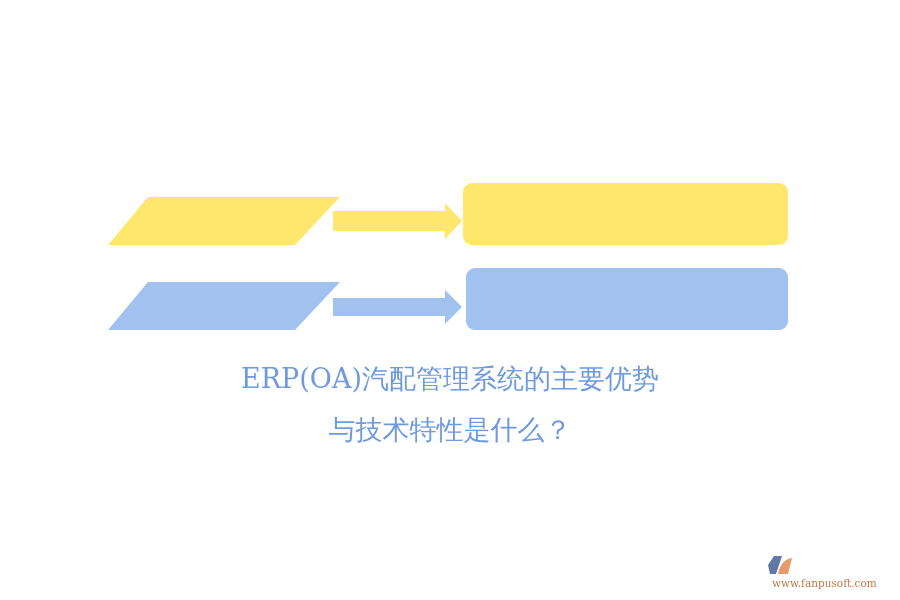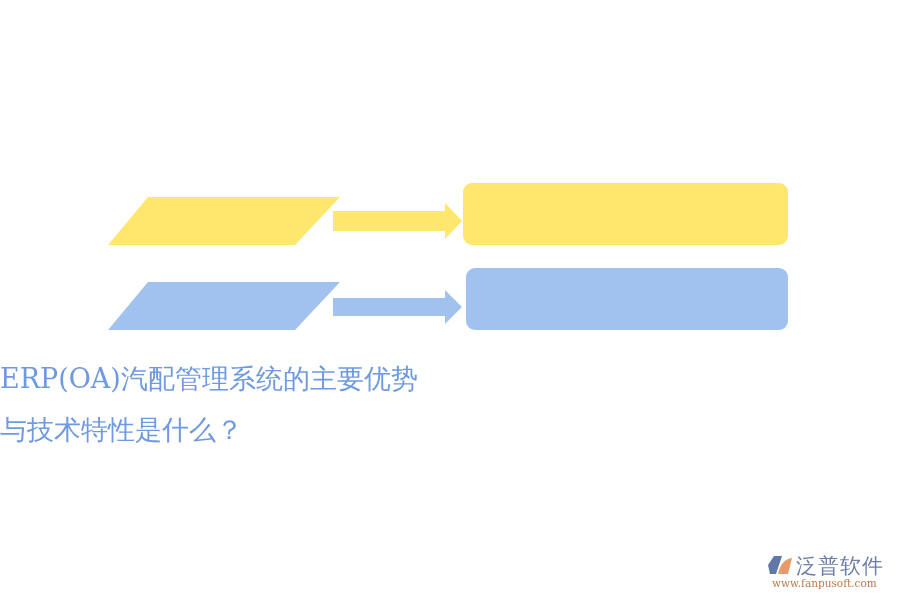--- a/index.html
+++ b/index.html
@@ -1,18 +1,18 @@
 <!DOCTYPE html>
 <html><head>
 <meta charset="utf-8">
 <style>
   html, body { margin:0; padding:0; }
   body { width:900px; height:600px; background:#ffffff; position:relative; overflow:hidden; font-family:"DejaVu Serif", serif; }
   svg.shapes { position:absolute; left:0; top:0; }
-  .title { position:absolute; left:0; width:900px; text-align:left; color:#6f9ae0; font-size:27px; line-height:34px; font-family:"DejaVu Serif", serif; }
+  .title { position:absolute; left:0; width:900px; text-align:center; color:#6f9ae0; font-size:27px; line-height:34px; font-family:"DejaVu Serif", serif; }
   .logo { position:absolute; left:768px; top:552px; width:130px; height:40px; }
   .logo-text { position:absolute; left:28px; top:0; font-size:21px; color:#6e7fa8; font-family:"DejaVu Sans", sans-serif; letter-spacing:1px; white-space:nowrap; }
   .logo-url { position:absolute; left:4px; top:25px; font-size:10.5px; color:#c0784a; font-family:"DejaVu Serif", serif; white-space:nowrap; }
   .logo-icon { position:absolute; left:0; top:2px; width:26px; height:22px; }
 </style>
 </head>
 <body>
 
 <svg class="shapes" width="900" height="600">
 
@@ -26,15 +26,14 @@
 </svg>
 
 <div class="title" style="top:362px;">ERP(OA)汽配管理系统的主要优势</div>
 <div class="title" style="top:398px;margin-top:15px;">与技术特性是什么？</div>
 
 <div class="logo">
   <svg class="logo-icon" viewBox="0 0 26 22">
     <polygon points="6,2 14,2 8,20 2,20 0,11" fill="#5f78a8"></polygon>
     <path d="M10,20 C12,10 17,5 24,4 L20,20 Z" fill="#e89a6a"></path>
   </svg>
-  <span class="logo-text">泛普软件</span>
   <span class="logo-url">www.fanpusoft.com</span>
 </div>
 
 </body></html>

